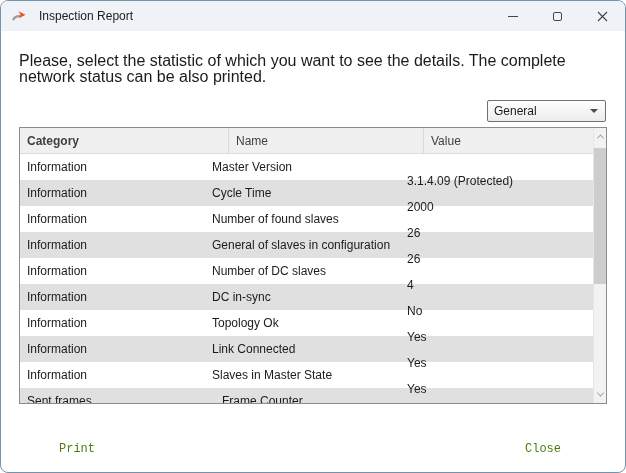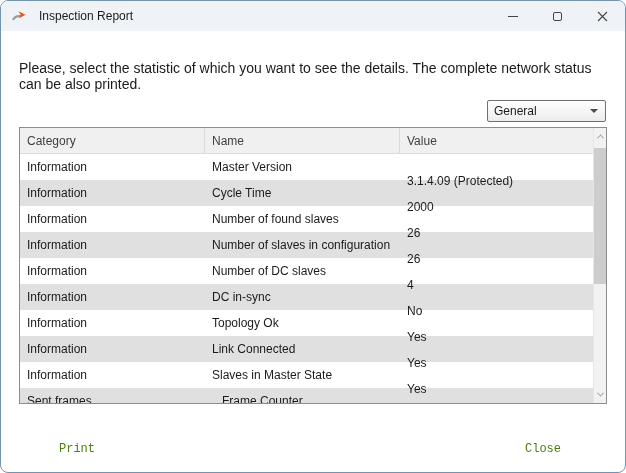--- a/index.html
+++ b/index.html
@@ -13,39 +13,39 @@
   .titlebar{height:30px;background:var(--titlebar-bg,#eff3f8);display:flex;align-items:center;}
   .app-icon{width:16px;height:16px;margin-left:10px;flex:0 0 auto;}
   .title-text{margin-left:12px;font-size:12px;color:#1b1b1b;}
   .win-controls{margin-left:auto;display:flex;height:100%;}
   .win-btn{width:45px;height:100%;display:flex;align-items:center;justify-content:center;cursor:default;}
   .glyph-min{width:10px;height:1px;background:#444;display:block;}
   .glyph-max{width:9px;height:9px;border:1px solid #444;border-radius:2px;display:block;}
 
   
   .heading{position:absolute;left:8px;top:37px;font-size:12.5px;font-weight:bold;color:#000;}
-  .instructions{position:absolute;left:18px;top:60px;width:574px;font-size:14px;
+  .instructions{position:absolute;left:18px;top:52px;width:574px;font-size:16px;
     line-height:15.5px;color:#1b1b1b;}
 
   
   .combo{position:absolute;left:486px;top:99px;width:119px;height:22px;
     border:1px solid #707070;border-radius:2px;background:linear-gradient(#fefefe,#ececec);
     display:flex;align-items:center;cursor:default;gap:10px;}
   .combo-label{flex:1;padding-left:6px;font-size:12px;color:#1b1b1b;}
   .combo-arrow{width:0;height:0;border-left:4px solid transparent;border-right:4px solid transparent;
     border-top:4px solid #4a4a4a;margin-right:7px;}
 
   
   .table{position:absolute;left:18px;top:126px;width:588px;height:277px;
     border:1px solid #8c8c8c;background:#fff;overflow:hidden;}
   .thead{display:flex;height:26px;width:calc(100% - 13px);
     background:var(--header-bg,#f0f0f0);border-bottom:1px solid #dcdcdc;}
   .th{display:flex;align-items:center;padding-left:7px;font-size:12px;color:#3f3f3f;
     border-right:1px solid #d9d9d9;}
-  .th.col-category{width:185px;}
+  .th.col-category{width:209px;font-weight:bold;}
   .th.col-name{width:195px;}
   .th.col-value{flex:1;border-right:none;}
   .tbody{width:calc(100% - 13px);}
   .trow{display:flex;height:26px;align-items:center;background:#fff;}
   .trow.alt{background:var(--row-alt-bg,#e0e0e0);}
   .tcell{font-size:12px;color:#1b1b1b;padding-left:7px;white-space:nowrap;overflow:hidden;}
   .tcell.category{width:185px;}
   .tcell.name{width:195px;}
   .tcell.value{flex:1;margin-top:28px;}
 
@@ -120,21 +120,21 @@
           <div class="tcell name">Cycle Time</div>
           <div class="tcell value">2000</div>
         </div>
         <div class="trow">
           <div class="tcell category">Information</div>
           <div class="tcell name">Number of found slaves</div>
           <div class="tcell value">26</div>
         </div>
         <div class="trow alt">
           <div class="tcell category">Information</div>
-          <div class="tcell name">Number of slaves in configuration</div>
+          <div class="tcell name">General of slaves in configuration</div>
           <div class="tcell value">26</div>
         </div>
         <div class="trow">
           <div class="tcell category">Information</div>
           <div class="tcell name">Number of DC slaves</div>
           <div class="tcell value">4</div>
         </div>
         <div class="trow alt">
           <div class="tcell category">Information</div>
           <div class="tcell name">DC in-sync</div>

